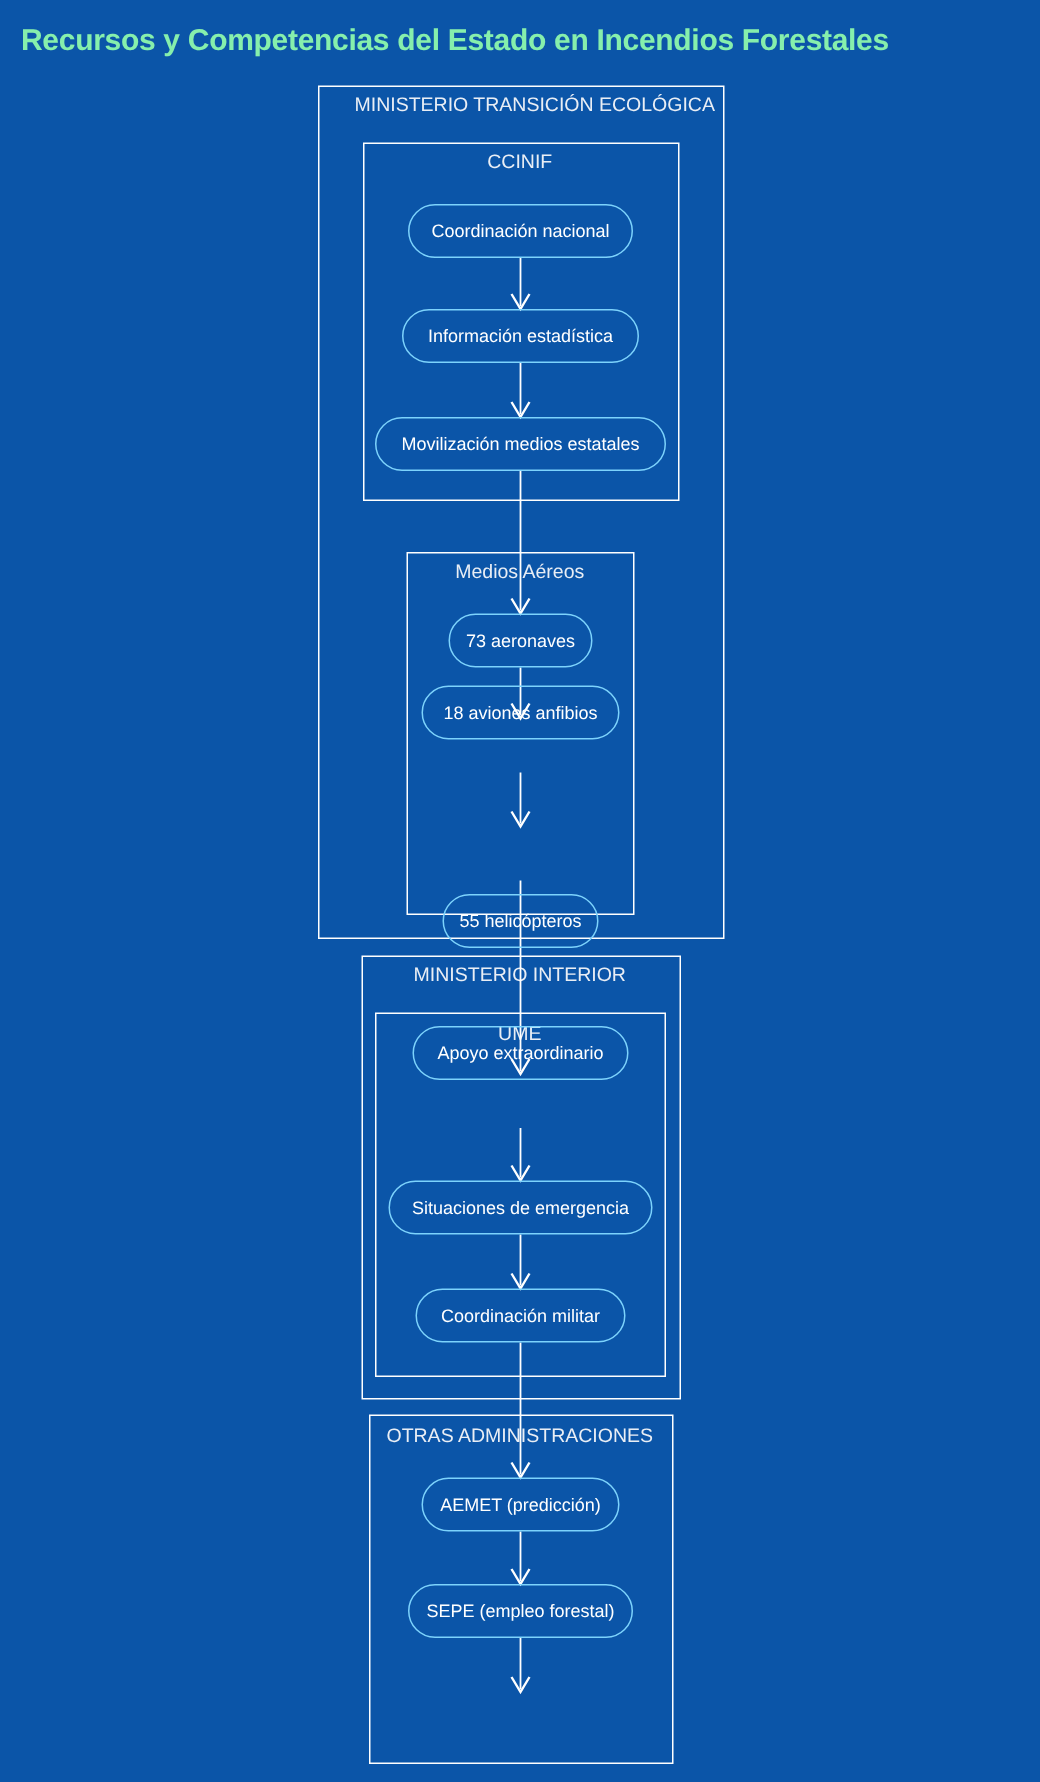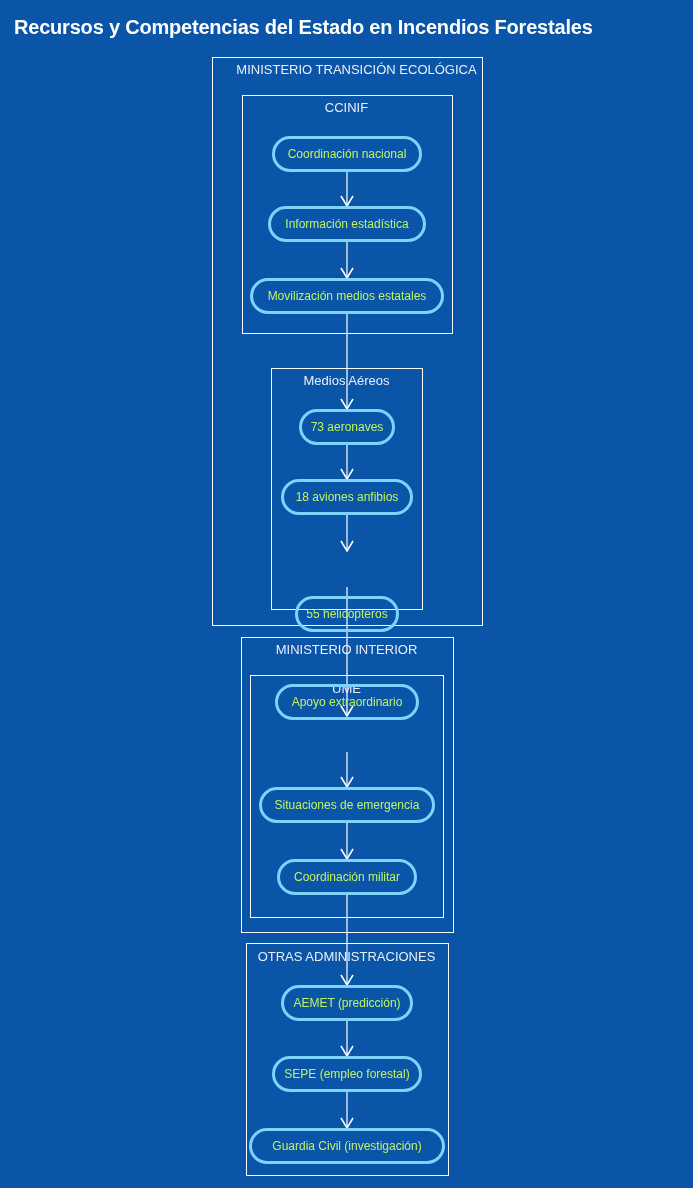--- a/index.html
+++ b/index.html
@@ -65,41 +65,41 @@
   #lbl-ccinif      { top: 100px; }
   #lbl-aereos      { top: 373px; }
   #lbl-interior    { top: 642px; }
   #lbl-ume         { top: 681px; }
   #lbl-otras       { top: 949px; }
 
   
   .node {
     position: absolute;
     box-sizing: border-box;
-    border: 3px solid #7dd3fc;
+    border: 1px solid #7dd3fc;
     border-radius: 18px;
     background: transparent;
-    color: #bef264;
+    color: #ffffff;
     font-size: 12px;
     display: flex;
     align-items: center;
     justify-content: center;
     white-space: nowrap;
     height: 36px;
     z-index: 3;
   }
 
   
   #node-coordinacion-nacional   { left: 272px; top: 136px; width: 150px; }
   #node-informacion-estadistica { left: 268px; top: 206px; width: 158px; }
   #node-movilizacion-medios     { left: 250px; top: 278px; width: 194px; }
 
   
   #node-73-aeronaves            { left: 299px; top: 409px; width: 96px; }
-  #node-18-aviones-anfibios     { left: 281px; top: 479px; width: 132px; }
+  #node-18-aviones-anfibios     { left: 281px; top: 457px; width: 132px; }
   #node-55-helicopteros         { left: 295px; top: 551px; width: 104px; margin-top: 45px; }
 
   
   #node-apoyo-extraordinario    { left: 275px; top: 684px; width: 144px; }
   #node-situaciones-emergencia  { left: 259px; top: 787px; width: 176px; text-align: right; }
   #node-coordinacion-militar    { left: 277px; top: 859px; width: 140px; }
 
   
   #node-aemet                   { left: 281px; top: 985px;  width: 132px; }
   #node-sepe                    { left: 272px; top: 1056px; width: 150px; }
@@ -123,21 +123,21 @@
   .edge-head {
     stroke: #ffffff;
     stroke-width: 1.6;
     fill: none;
     stroke-linecap: butt;
   }
 </style>
 </head>
 <body style="background: rgb(11, 85, 168);">
 
-<div id="diagram-title" style="color: #ffffff;">Recursos y Competencias del Estado en Incendios Forestales</div>
+<div id="diagram-title" style="color: #86efac;">Recursos y Competencias del Estado en Incendios Forestales</div>
 
 <div id="flow-canvas">
 
   <svg id="edge-layer" viewBox="0 0 693 1188" width="693" height="1188">
 
     <g>
       <line class="edge-line" x1="347" y1="172" x2="347" y2="204"></line>
       <polyline class="edge-head" points="341,196 347,206 353,196"></polyline>
     </g>
 
@@ -225,15 +225,14 @@
   <div class="node" id="node-apoyo-extraordinario">Apoyo extraordinario</div>
 
   <div class="node" id="node-situaciones-emergencia">Situaciones de emergencia</div>
 
   <div class="node" id="node-coordinacion-militar">Coordinación militar</div>
 
   <div class="node" id="node-sepe">SEPE (empleo forestal)</div>
 
   <div class="node" id="node-aemet">AEMET (predicción)</div>
 
-  <div class="node" id="node-guardia-civil">Guardia Civil (investigación)</div>
 
 </div>
 
 </body></html>

